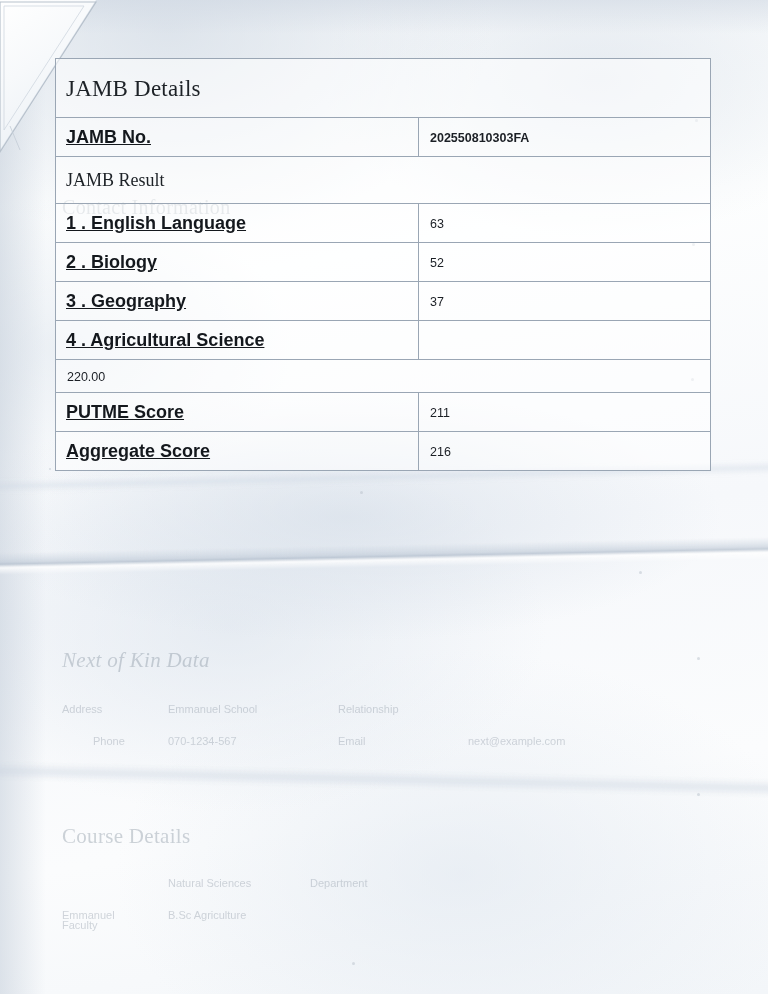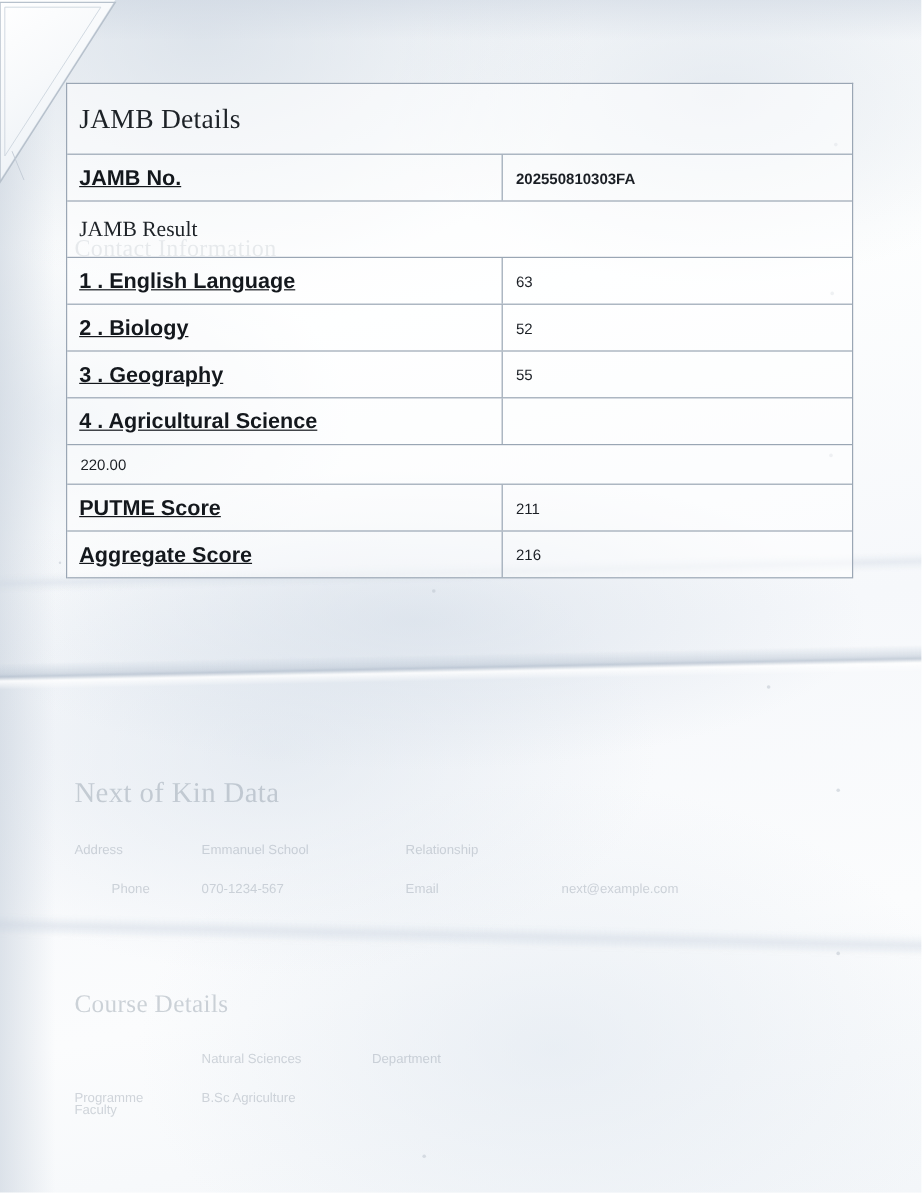--- a/index.html
+++ b/index.html
@@ -127,21 +127,21 @@
   .ghost-s {
     font-family: "Liberation Sans", sans-serif;
     font-size: 11px;
     color: rgba(125,138,153,0.34);
   }
 
   
   .card {
     position: absolute;
     left: 55px;
-    top: 69px;
+    top: 58px;
     width: 654px;
     border: 1px solid #9aa6b4;
     border-bottom: none;
     background: rgba(255,255,255,0.55);
   }
   .row {
     display: flex;
     border-bottom: 1px solid #9aa6b4;
     min-height: 32px;
     align-items: stretch;
@@ -213,34 +213,34 @@
   <div class="speck" style="left:691px;top:378px;width:3px;height:3px;"></div>
   <div class="speck" style="left:360px;top:491px;width:3px;height:3px;"></div>
   <div class="speck" style="left:639px;top:571px;width:3px;height:3px;"></div>
   <div class="speck" style="left:697px;top:657px;width:3px;height:3px;"></div>
   <div class="speck" style="left:697px;top:793px;width:3px;height:3px;"></div>
   <div class="speck" style="left:352px;top:962px;width:3px;height:3px;"></div>
   <div class="speck" style="left:49px;top:468px;width:2px;height:2px;"></div>
 
   <div class="ghost ghost-h" style="left:62px;top:196px;">Contact Information</div>
 
-  <div class="ghost ghost-h" style="left:62px;top:648px;font-size:24px;">Next of Kin Data</div>
+  <div class="ghost ghost-h" style="left:62px;top:648px;font-size:21px;font-style:italic;">Next of Kin Data</div>
   <div class="ghost ghost-s" style="left:62px;top:703px;">Address</div>
   <div class="ghost ghost-s" style="left:168px;top:703px;">Emmanuel School</div>
   <div class="ghost ghost-s" style="left:338px;top:703px;">Relationship</div>
   <div class="ghost ghost-s" style="left:62px;top:735px;margin-left:31px;">Phone</div>
   <div class="ghost ghost-s" style="left:168px;top:735px;">070-1234-567</div>
   <div class="ghost ghost-s" style="left:338px;top:735px;">Email</div>
   <div class="ghost ghost-s" style="left:468px;top:735px;">next@example.com</div>
 
   <div class="ghost ghost-h" style="left:62px;top:824px;font-size:21px;">Course Details</div>
   <div class="ghost ghost-s" style="left:62px;top:919px;">Faculty</div>
   <div class="ghost ghost-s" style="left:168px;top:877px;">Natural Sciences</div>
   <div class="ghost ghost-s" style="left:310px;top:877px;">Department</div>
-  <div class="ghost ghost-s" style="left:62px;top:909px;">Programme</div>
+  <div class="ghost ghost-s" style="left:62px;top:909px;">Emmanuel</div>
   <div class="ghost ghost-s" style="left:168px;top:909px;">B.Sc Agriculture</div>
 
   <div class="card">
 
     <div class="row title-row">
       <div class="title-cell">JAMB Details</div>
     </div>
 
     <div class="row">
       <div class="label-cell">JAMB No.</div>
@@ -254,21 +254,21 @@
     <div class="row">
       <div class="label-cell">1 . English Language</div>
       <div class="value-cell">63</div>
     </div>
     <div class="row">
       <div class="label-cell">2 . Biology</div>
       <div class="value-cell">52</div>
     </div>
     <div class="row">
       <div class="label-cell">3 . Geography</div>
-      <div class="value-cell">55</div>
+      <div class="value-cell">37</div>
     </div>
     <div class="row">
       <div class="label-cell">4 . Agricultural Science</div>
     </div>
 
     <div class="row">
       <div class="value-cell">220.00</div>
     </div>
     <div class="row">
       <div class="label-cell">PUTME Score</div>

